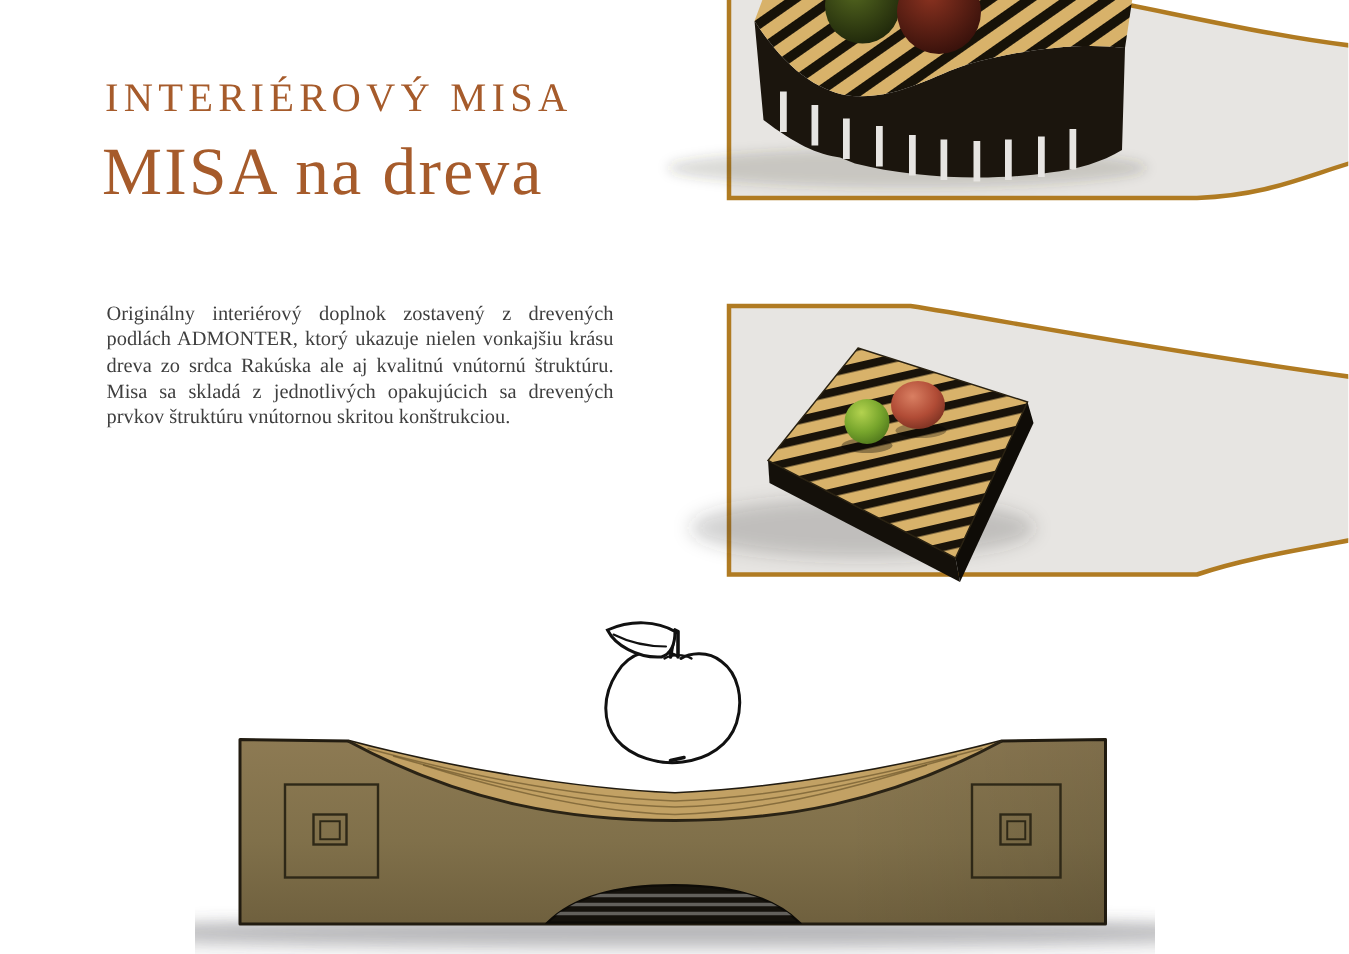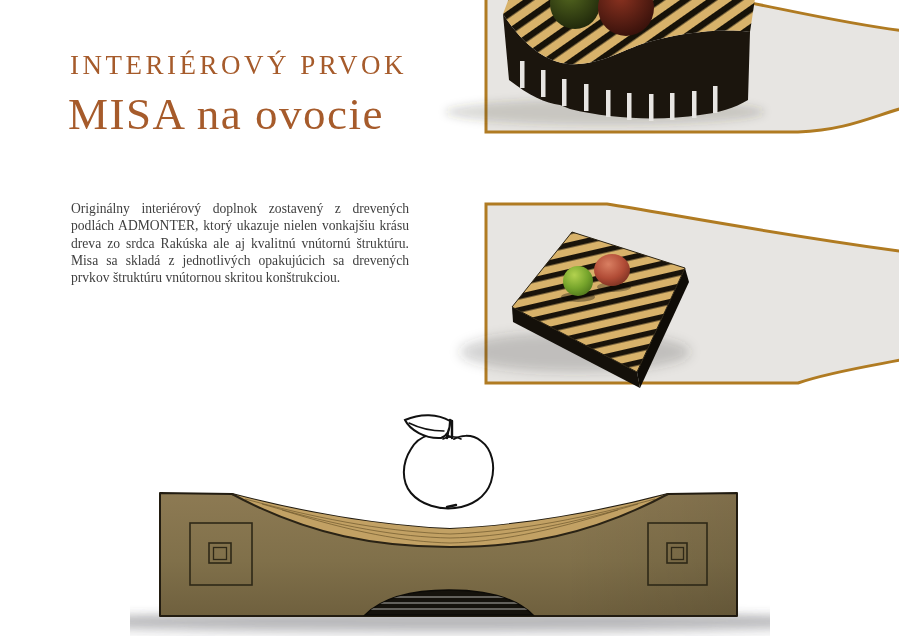--- a/index.html
+++ b/index.html
@@ -22,22 +22,22 @@
   #description{
     left:71px;top:200px;width:338px;
     font-size:13.6px;line-height:17.3px;color:#3f3f3f;
     text-align:justify;
   }
   svg{position:absolute;display:block;}
 </style>
 </head>
 <body>
 
-<div class="abs" id="kicker">INTERIÉROVÝ PRVOK</div>
-<div class="abs" id="title">MISA na ovocie</div>
+<div class="abs" id="kicker">INTERIÉROVÝ MISA</div>
+<div class="abs" id="title">MISA na dreva</div>
 <div class="abs" id="description">Originálny interiérový doplnok zostavený z drevených podlách ADMONTER, ktorý ukazuje nielen vonkajšiu krásu dreva zo srdca Rakúska ale aj kvalitnú vnútornú štruktúru. Misa sa skladá z jednotlivých opakujúcich sa drevených prvkov štruktúru vnútornou skritou konštrukciou.</div>
 
 <svg style="left:0;top:0;" width="899" height="146" viewBox="0 0 899 146">
   <defs>
     <pattern id="stripesTop" patternUnits="userSpaceOnUse" width="15" height="15" patternTransform="rotate(-35)">
       <rect x="0" y="0" width="15" height="15" fill="#D8B26A"></rect>
       <rect x="0" y="0" width="15" height="6.5" fill="#171208"></rect>
     </pattern>
     <radialGradient id="gApple1" cx="40%" cy="30%" r="75%">
       <stop offset="0%" stop-color="#53661f"></stop>

